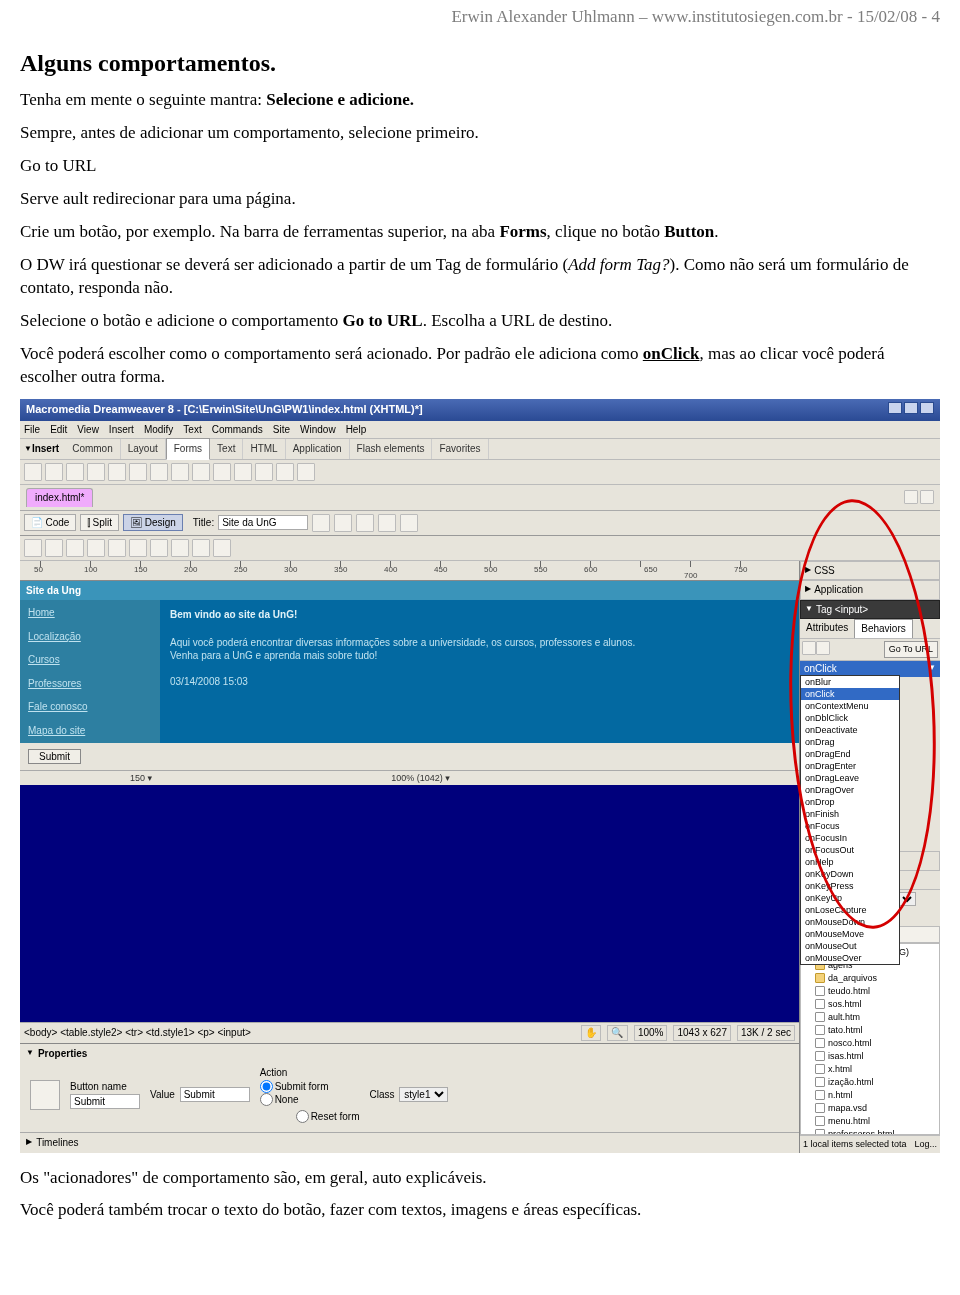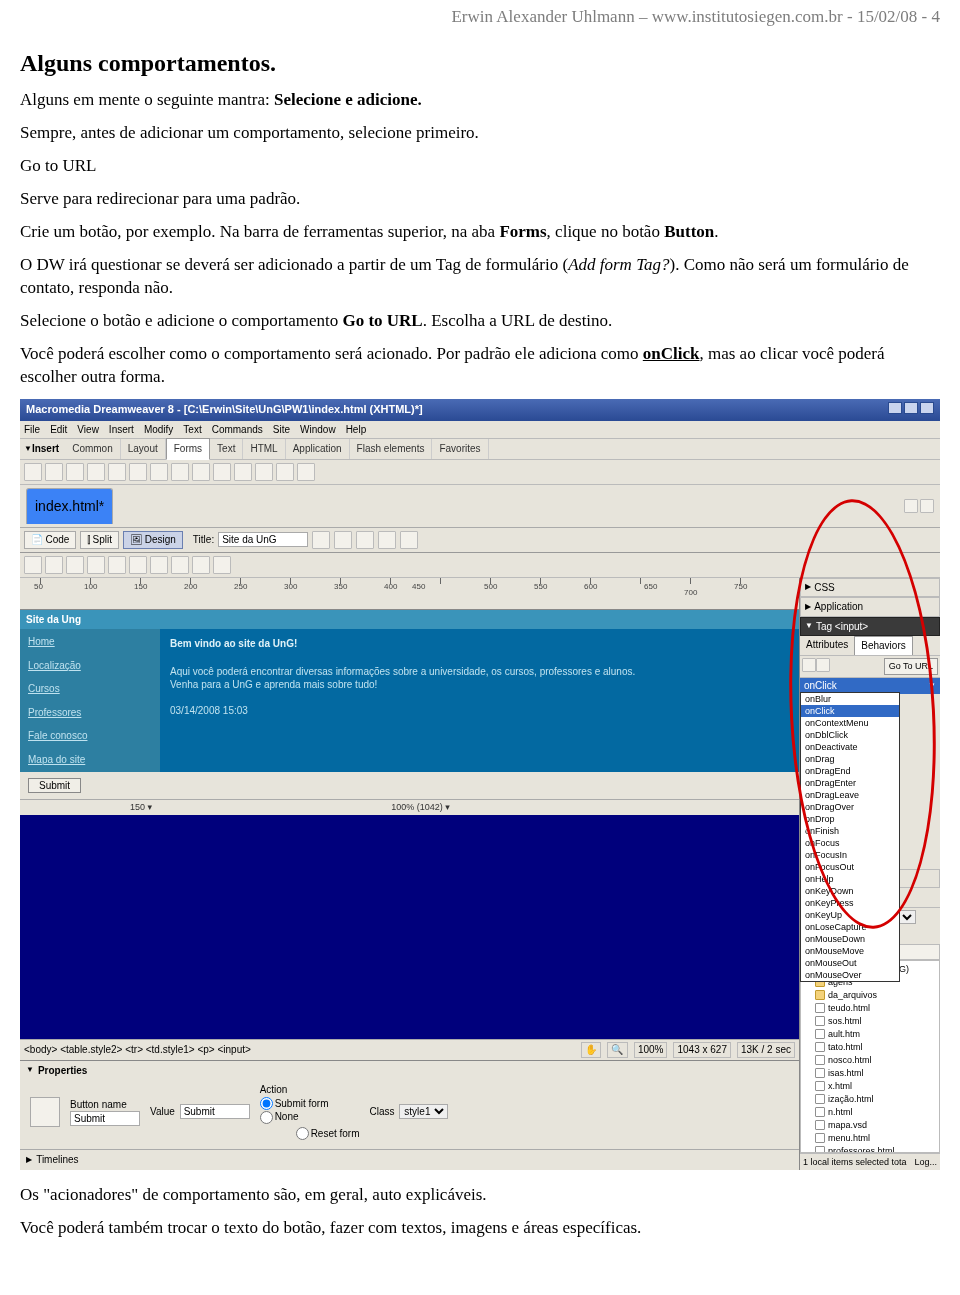--- a/index.html
+++ b/index.html
@@ -57,25 +57,25 @@
     background:#e7e4db; display:flex; gap:3px; padding:3px 4px; border-bottom:1px solid #bbb;
   }
   .tbtn { width:18px;height:18px;border:1px solid #bbb;background:#f3f1eb;border-radius:1px;display:inline-block;}
   .doc-toolbar {
     background:#e7e4db; display:flex; align-items:center; gap:4px; padding:3px 4px; border-bottom:1px solid #999;
   }
   .doc-toolbar .viewbtn { border:1px solid #aaa;background:#f3f1eb;padding:1px 6px;font-size:10px;display:flex;align-items:center;gap:2px;}
   .doc-toolbar .viewbtn.active { background:#cbd3e7;border-color:#6a7fb0;}
   .doc-toolbar input { font-size:10px;border:1px solid #aaa;padding:1px 3px;width:90px;}
   .docname-tab { background:#e7e4db;padding:3px 6px;border-bottom:1px solid #aaa;display:flex;gap:6px;align-items:center;}
-  .docname-tab .tab { background:#3b82f6;border:1px solid #aaa;border-bottom:none;padding:8px 8px;border-radius:3px 3px 0 0;font-size:14px;}
+  .docname-tab .tab { background:#f0abfc;border:1px solid #aaa;border-bottom:none;padding:2px 8px;border-radius:3px 3px 0 0;font-size:10px;}
   .docname-tab .closers { margin-left:auto; display:flex; gap:2px;}
   .main-area { display:flex; height:592px; }
   .left-pane { width:780px; display:flex; flex-direction:column; border-right:1px solid #888; }
-  .ruler { height:32px; background:#e7e4db; border-bottom:1px solid #888; position:relative; overflow:hidden; font-size:8px; color:#444;}
+  .ruler { height:20px; background:#e7e4db; border-bottom:1px solid #888; position:relative; overflow:hidden; font-size:8px; color:#444;}
   .ruler .tick { position:absolute; top:0; border-left:1px solid #666; height:6px;}
   .ruler .num { position:absolute; top:4px;}
   .sitebar { background:#3a94ba; color:#fff; font-size:10px; font-weight:bold;padding:3px 6px; }
   .nav-split { display:flex; }
   .nav-left { width:140px; background:#2d7fa1; color:#bfe2ef; font-size:10px; padding:6px 8px; display:flex;flex-direction:column;gap:10px;}
   .nav-left a { color:#bfe2ef; text-decoration:underline; }
   .content-right { flex:1; color:#bfe2ef; font-size:10px; padding:8px 10px; background:#0369a1;}
   .content-right .welcome { font-weight:bold; color:#dff1f7; margin-bottom:14px;}
   .button-row { padding:6px 8px; background:#e7e4db; display:flex; align-items:center; gap:10px;}
   .submitbtn { border:1px solid #888;background:#f0eee7;padding:1px 10px;font-size:10px;}
@@ -135,26 +135,26 @@
   }
 </style>
 </head>
 <body>
 
 <div class="header-line">Erwin Alexander Uhlmann – www.institutosiegen.com.br - 15/02/08 - 4</div>
 
 <h2 class="title">Alguns comportamentos.</h2>
 
 <p class="para">
-  <span>Alguns em mente o seguinte mantra: </span><span class="b">Selecione e adicione.</span>
+  <span>Tenha em mente o seguinte mantra: </span><span class="b">Selecione e adicione.</span>
 </p>
 
 <p class="para">Sempre, antes de adicionar um comportamento, selecione primeiro.</p>
 <p class="para">Go to URL</p>
-<p class="para">Serve para redirecionar para uma padrão.</p>
+<p class="para">Serve ault redirecionar para uma página.</p>
 
 <p class="para">
   <span>Crie um botão, por exemplo. Na barra de ferramentas superior, na aba </span><span class="b">Forms</span><span>, clique no botão </span><span class="b">Button</span><span>.</span>
 </p>
 
 <p class="para">
   <span>O DW irá questionar se deverá ser adicionado a partir de um Tag de formulário (</span><span class="i">Add form Tag?</span><span>). Como não será um formulário de contato, responda não.</span>
 </p>
 
 <p class="para">
@@ -262,21 +262,21 @@
           <div class="num" style="left: 164px;">200</div>
           <div class="tick" style="left: 220px;"></div>
           <div class="num" style="left: 214px;">250</div>
           <div class="tick" style="left: 270px;"></div>
           <div class="num" style="left: 264px;">300</div>
           <div class="tick" style="left: 320px;"></div>
           <div class="num" style="left: 314px;">350</div>
           <div class="tick" style="left: 370px;"></div>
           <div class="num" style="left: 364px;">400</div>
           <div class="tick" style="left: 420px;"></div>
-          <div class="num" style="left: 392px;">450</div>
+          <div class="num" style="left: 414px;">450</div>
           <div class="tick" style="left: 470px;"></div>
           <div class="num" style="left: 464px;">500</div>
           <div class="tick" style="left: 520px;"></div>
           <div class="num" style="left: 514px;">550</div>
           <div class="tick" style="left: 570px;"></div>
           <div class="num" style="left: 564px; text-align: right;">600</div>
           <div class="tick" style="left: 620px;"></div>
           <div class="num" style="left: 624px;">650</div>
           <div class="tick" style="left: 670px;"></div>
           <div class="num" style="left: 664px; margin-top: 6px;">700</div>

